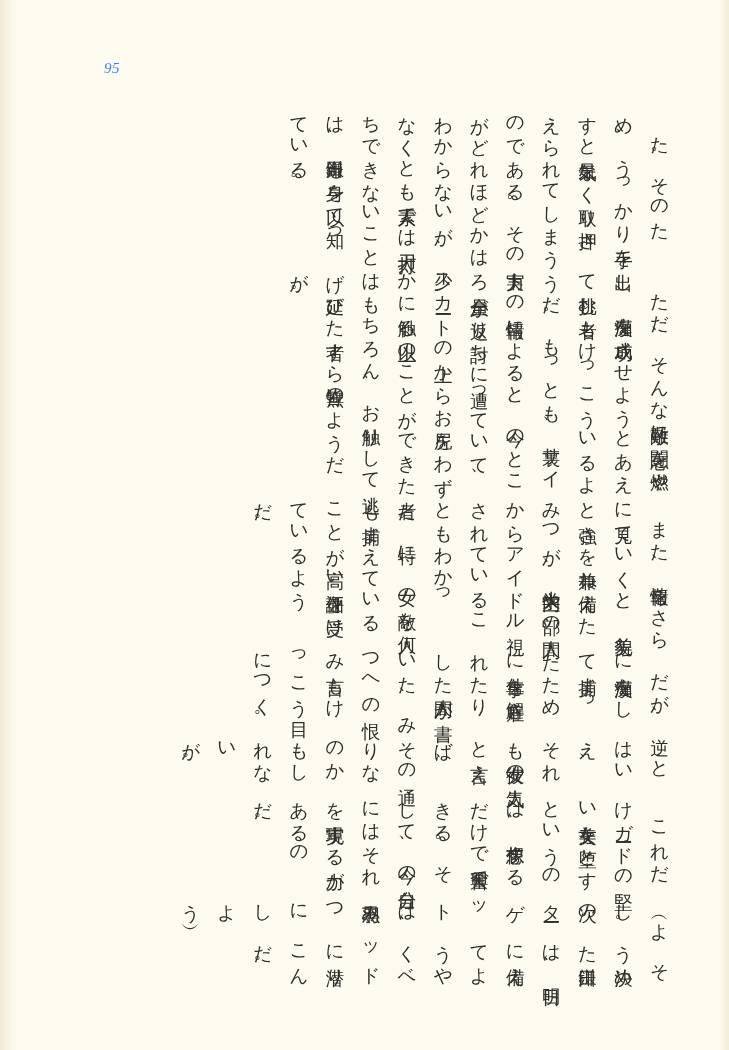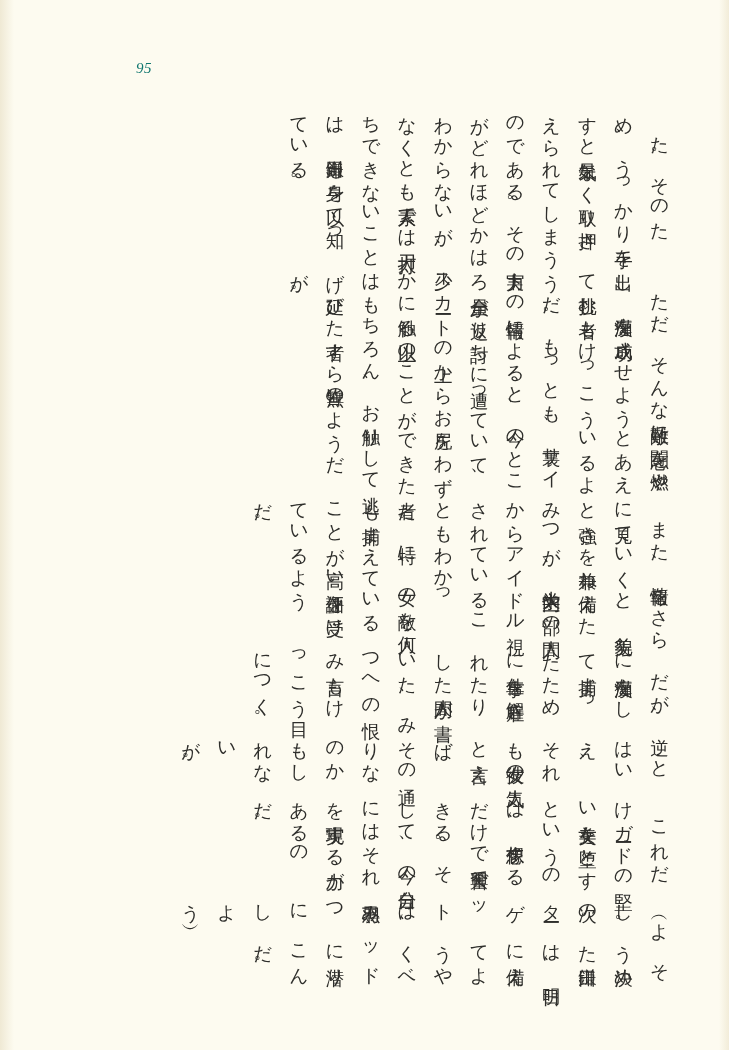--- a/index.html
+++ b/index.html
@@ -33,23 +33,22 @@
     background: linear-gradient(to left, #f2ecd9, rgba(253,251,240,0));
     pointer-events: none;
   }
 
   .page-number {
     position: absolute;
     left: 104px;
     top: 60px;
     font-size: 15px;
     font-style: italic;
-    color: #0f766e;
+    color: #3b82f6;
     letter-spacing: 0.5px;
-    margin-left: 32px;
   }
 
   .body-text {
     position: absolute;
     top: 104px;
     right: 52px;
     height: 880px;
     width: 600px;
     display: flex;
     flex-direction: row;

